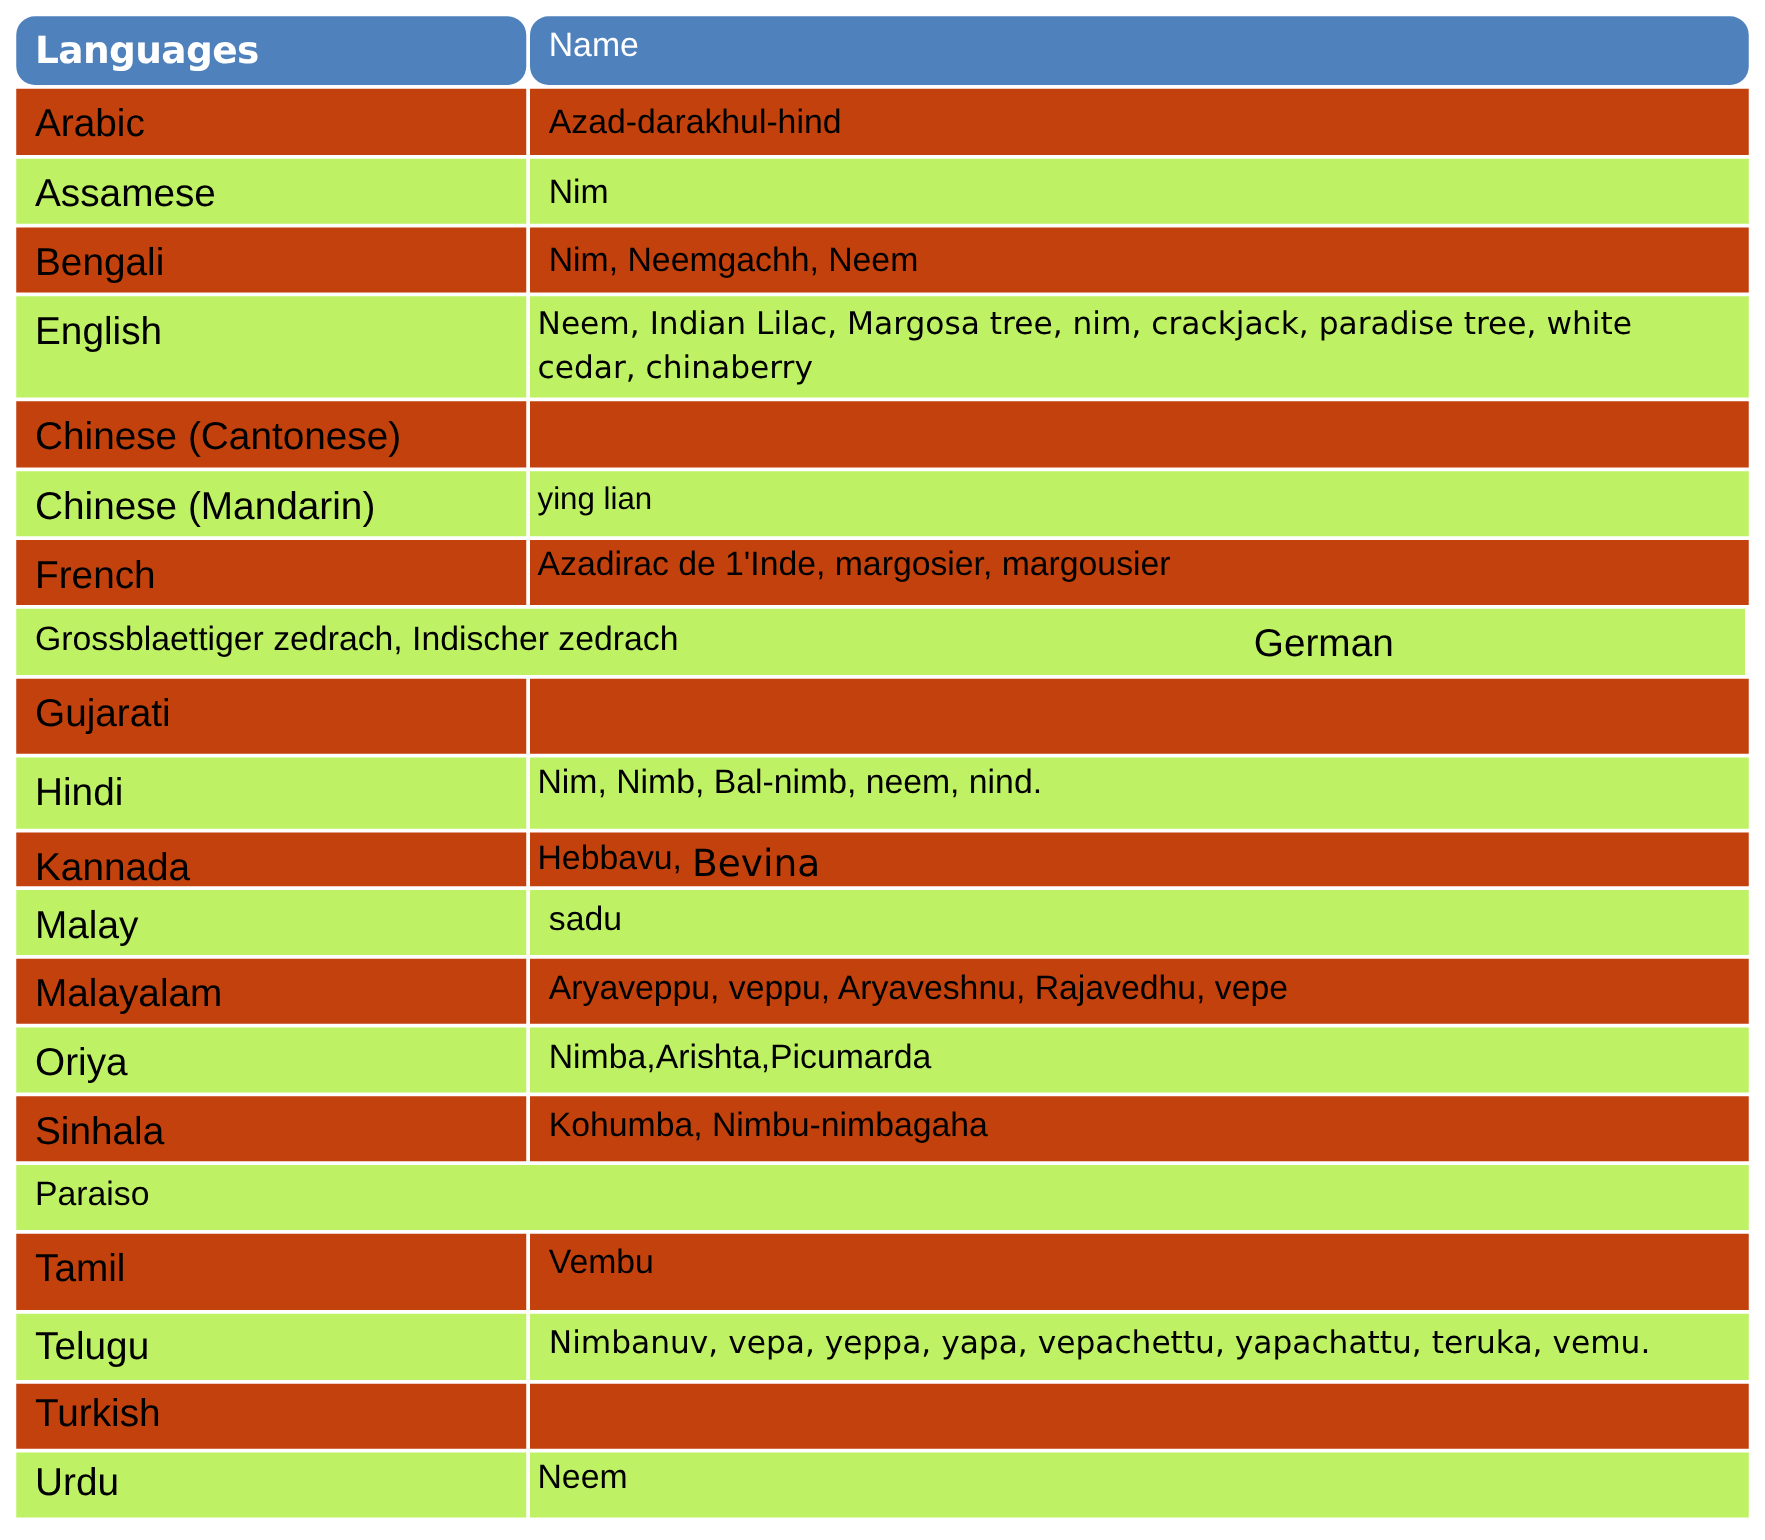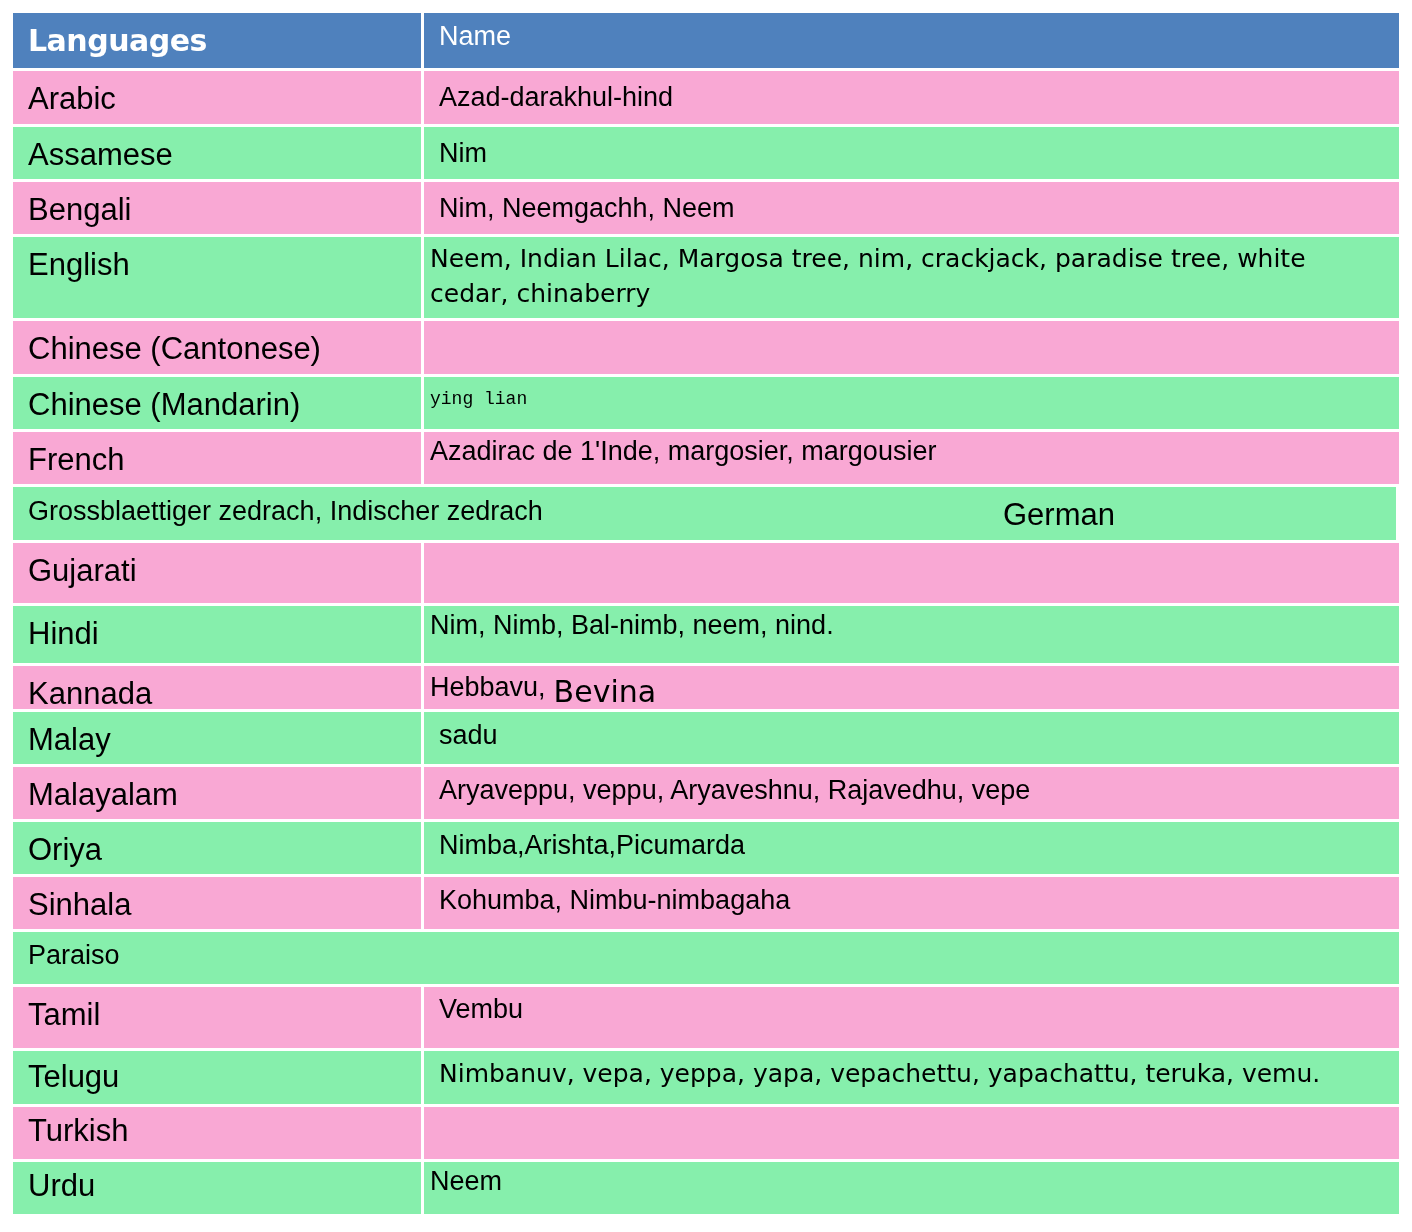--- a/index.html
+++ b/index.html
@@ -3,25 +3,25 @@
 <meta charset="utf-8">
 <style>
   html, body { margin: 0; padding: 0; background: #ffffff; }
   body { width: 1412px; height: 1232px; position: relative; overflow: hidden;
          font-family: "Liberation Sans", sans-serif; }
   .table { position: absolute; left: 13px; top: 13px; width: 1386px; }
   .row { display: flex; margin-bottom: 3px; }
   .cell { box-sizing: border-box; color: #000; }
   .c1 { width: 408px; margin-right: 3px; padding-left: 15px; font-size: 31px; }
   .c2 { flex: 1; font-size: 27px; }
-  .hdr .cell { background: #4f81bd; color: #ffffff; height: 55px; }
+  .hdr .cell { background: #4f81bd; color: #ffffff; height: 55px; border-radius: 15px; }
   .hdr .c1 { font-family: "DejaVu Sans", sans-serif; font-weight: bold; font-size: 30px; padding-top: 10px; letter-spacing: -0.5px; }
   .hdr .c2 { font-size: 27px; padding-top: 8px; padding-left: 15px; }
-  .odd .cell { background: #f9a8d4; }
-  .even .cell { background: #86efac; }
+  .odd .cell { background: #c2410c; }
+  .even .cell { background: #bef264; }
   .c1 span { display: block; padding-top: 10px; }
   .c2 span { display: block; padding-top: 9px; line-height: 35px; }
   .ind1 { padding-left: 15px; }
   .ind0 { padding-left: 6px; }
   .bevina { font-family: "DejaVu Sans", sans-serif; font-size: 30px; margin-left: 8px; position: relative; top: 6px; }
 </style>
 </head>
 <body>
 
 <div class="table">
@@ -68,21 +68,21 @@
       </div>
     <div class="cell c2 ind1">
         <span></span>
       </div>
   </div>
   <div class="row even" style="height:52px">
     <div class="cell c1">
         <span>Chinese (Mandarin)</span>
       </div>
     <div class="cell c2 ind0">
-        <span style="padding-top:5px;font-family:Liberation Mono, monospace;font-size:18px;">ying lian</span>
+        <span style="padding-top:5px;font-family:Liberation Sans, sans-serif;font-size:25px;">ying lian</span>
       </div>
   </div>
   <div class="row odd" style="height:52px">
     <div class="cell c1">
         <span>French</span>
       </div>
     <div class="cell c2 ind0">
         <span style="padding-top:2px">Azadirac de 1'Inde, margosier, margousier</span>
       </div>
   </div>

